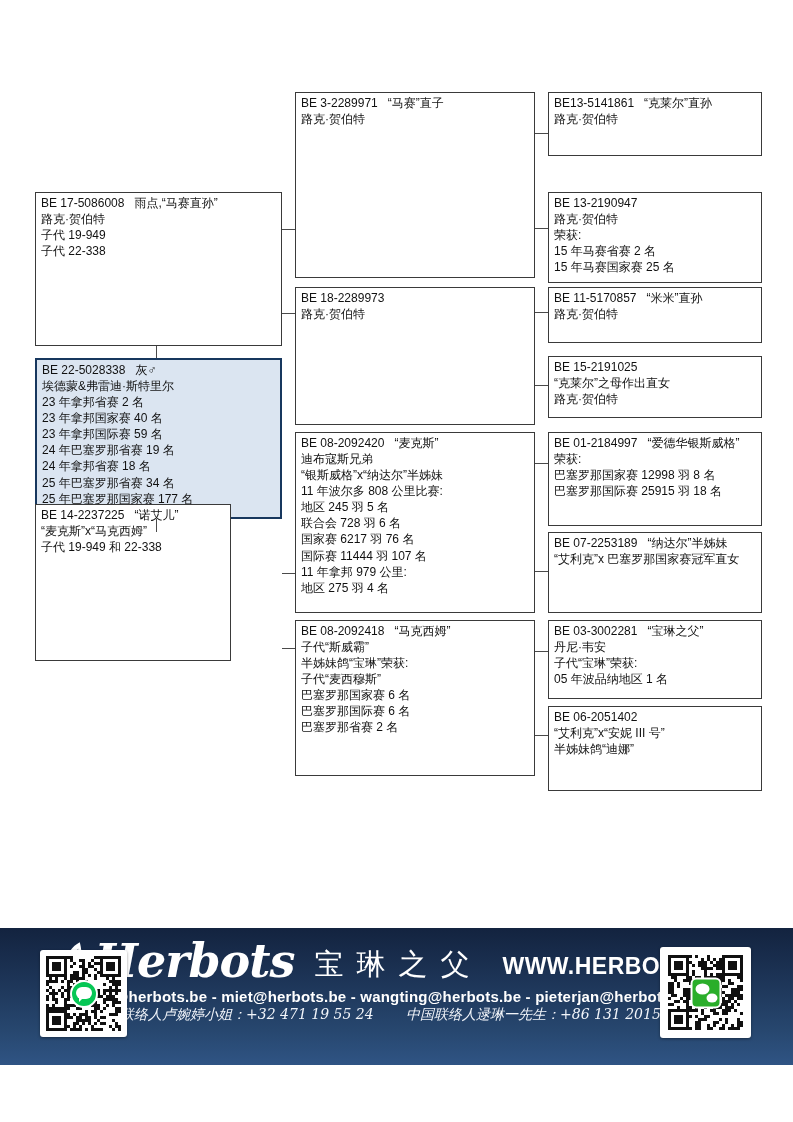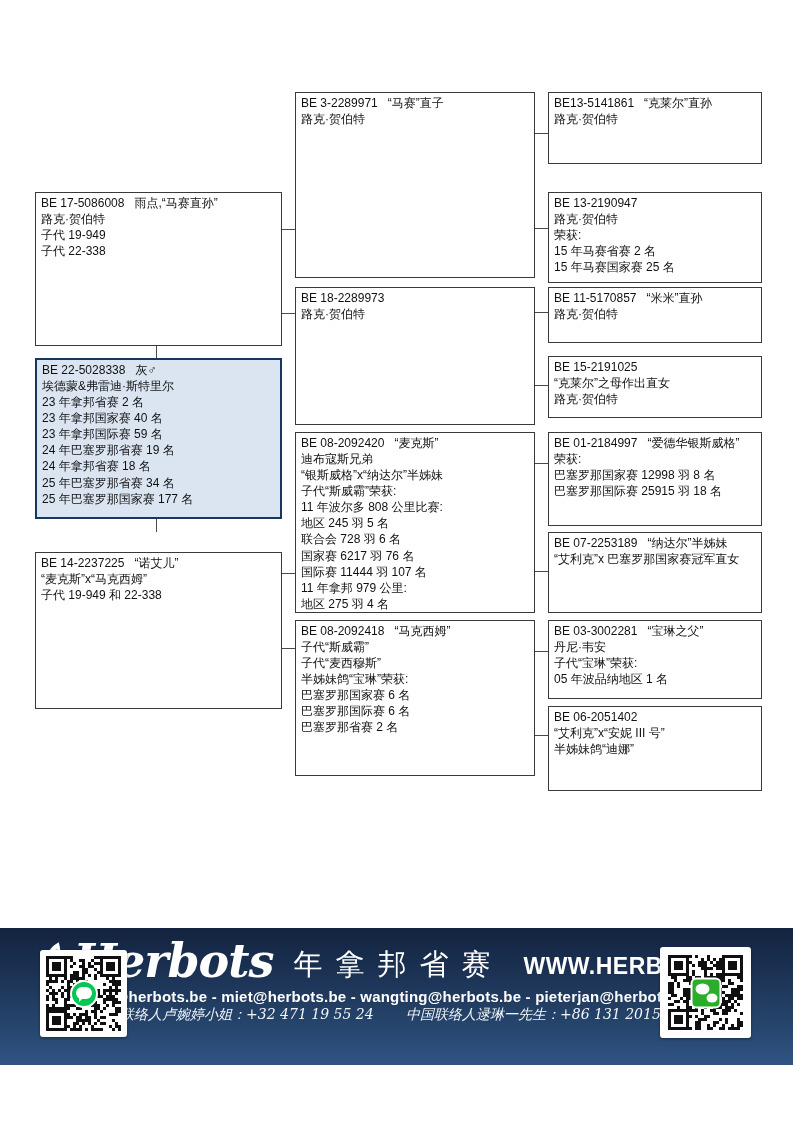--- a/index.html
+++ b/index.html
@@ -65,58 +65,57 @@
       <div class="bline">BE 22-5028338   灰♂</div>
       <div class="bline">埃德蒙&amp;弗雷迪·斯特里尔</div>
       <div class="bline">23 年拿邦省赛 2 名</div>
       <div class="bline">23 年拿邦国家赛 40 名</div>
       <div class="bline">23 年拿邦国际赛 59 名</div>
       <div class="bline">24 年巴塞罗那省赛 19 名</div>
       <div class="bline">24 年拿邦省赛 18 名</div>
       <div class="bline">25 年巴塞罗那省赛 34 名</div>
       <div class="bline">25 年巴塞罗那国家赛 177 名</div>
     </div>
-  <div class="pbox" style="left:35px;top:552px;width:247px;height:157px">
+  <div class="pbox" style="left:35px;top:504px;width:196px;height:157px">
       <div class="bline">BE 14-2237225   “诺艾儿”</div>
       <div class="bline">“麦克斯”x“马克西姆”</div>
       <div class="bline">子代 19-949 和 22-338</div>
     </div>
 
   <div class="pbox" style="left:295px;top:92px;width:240px;height:186px">
       <div class="bline">BE 3-2289971   “马赛”直子</div>
       <div class="bline">路克·贺伯特</div>
     </div>
   <div class="pbox" style="left:295px;top:287px;width:240px;height:138px">
       <div class="bline">BE 18-2289973</div>
       <div class="bline">路克·贺伯特</div>
     </div>
   <div class="pbox" style="left:295px;top:432px;width:240px;height:181px">
       <div class="bline">BE 08-2092420   “麦克斯”</div>
       <div class="bline">迪布寇斯兄弟</div>
       <div class="bline">“银斯威格”x“纳达尔”半姊妹</div>
-      <div class="bline">子代“斯威霸”荣获:</div>
       <div class="bline">11 年波尔多 808 公里比赛:</div>
       <div class="bline">地区 245 羽 5 名</div>
       <div class="bline">联合会 728 羽 6 名</div>
       <div class="bline">国家赛 6217 羽 76 名</div>
       <div class="bline">国际赛 11444 羽 107 名</div>
       <div class="bline">11 年拿邦 979 公里:</div>
       <div class="bline">地区 275 羽 4 名</div>
     </div>
   <div class="pbox" style="left:295px;top:620px;width:240px;height:156px">
       <div class="bline">BE 08-2092418   “马克西姆”</div>
       <div class="bline">子代“斯威霸”</div>
+      <div class="bline">半姊妹鸽“宝琳”荣获:</div>
       <div class="bline">子代“麦西穆斯”</div>
-      <div class="bline">半姊妹鸽“宝琳”荣获:</div>
       <div class="bline">巴塞罗那国家赛 6 名</div>
       <div class="bline">巴塞罗那国际赛 6 名</div>
       <div class="bline">巴塞罗那省赛 2 名</div>
     </div>
 
-  <div class="pbox" style="left:548px;top:92px;width:214px;height:72px">
+  <div class="pbox" style="left:548px;top:92px;width:214px;height:64px">
       <div class="bline">BE13-5141861   “克莱尔”直孙</div>
       <div class="bline">路克·贺伯特</div>
     </div>
   <div class="pbox" style="left:548px;top:192px;width:214px;height:91px">
       <div class="bline">BE 13-2190947</div>
       <div class="bline">路克·贺伯特</div>
       <div class="bline">荣获:</div>
       <div class="bline">15 年马赛省赛 2 名</div>
       <div class="bline">15 年马赛国家赛 25 名</div>
     </div>
@@ -168,21 +167,21 @@
 
   <div class="band"></div>
 
   <div class="brandrow">
     <div class="herbots-logo">
       <svg class="feather" viewBox="0 0 24 24">
         <path fill="#ffffff" d="M21 3c-7 0-13 3-16 9l-4 9 2 1 2.5-5.5C11 17.5 16 15 18.5 10.5 20 7.5 21 3 21 3zM7 14c3-4 7-6 11-7-4 2-8 4-11 7z"></path>
       </svg>
       <span class="herbots-script">Herbots</span>
     </div>
-    <span class="tagline">年拿邦省赛</span>
+    <span class="tagline">宝琳之父</span>
     <span class="website">WWW.HERBOTS.BE</span>
   </div>
 
   <div class="emailrow">jo@herbots.be - miet@herbots.be - wangting@herbots.be - pieterjan@herbots.be</div>
 
   <div class="contactrow">
     <span>台湾联络人卢婉婷小姐：+32 471 19 55 24</span>
     <span>中国联络人逯琳一先生：+86 131 2015 0755</span>
   </div>
 

